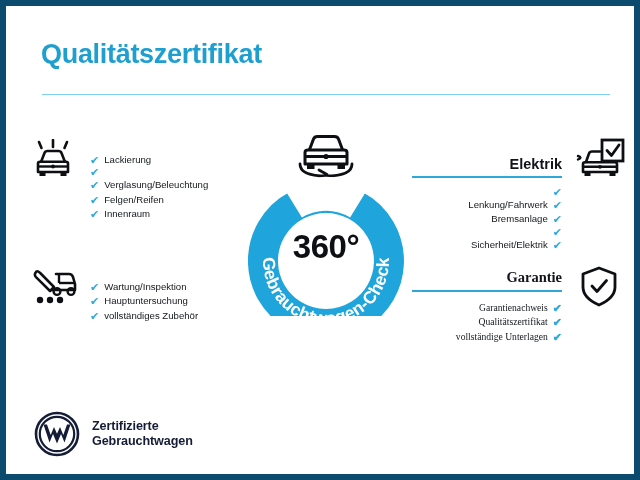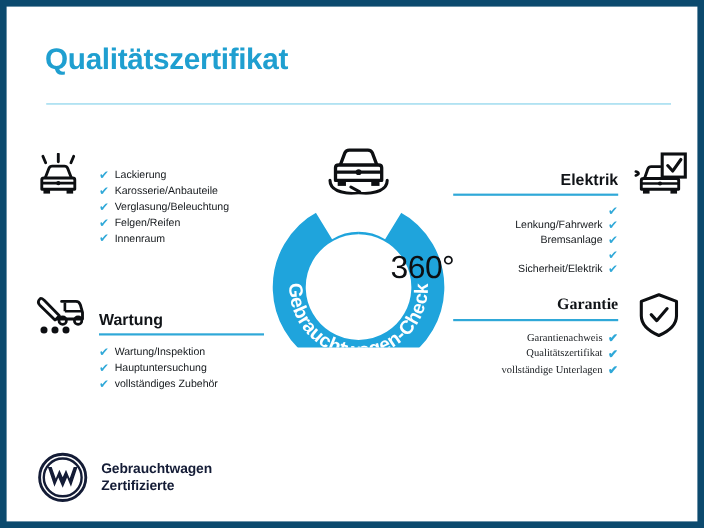--- a/index.html
+++ b/index.html
@@ -66,21 +66,21 @@
   #icon-wartung {left:22px; top:259px;}
   #icon-technik {left:568px;top:132px;}
   #icon-garantie{left:572px;top:259px;}
 
   
   .badge{position:absolute;left:233px;top:118px;width:174px;height:192px;}
   .badge-car{position:absolute;left:49px;top:0;width:76px;height:58px;}
   .badge-ring{position:absolute;left:0;top:40px;width:174px;height:152px;}
   .badge-360{
     position:absolute;left:0;top:104px;width:174px;
-    text-align:right;font-size:29px;font-weight:normal;color:#0d0f12;
+    text-align:center;font-size:33px;font-weight:bold;color:#0d0f12;
     letter-spacing:-0.5px;
   }
 
   
   .footer{position:absolute;left:28px;top:405px;display:flex;align-items:center;}
   .vw-mark{width:46px;height:46px;flex:0 0 auto;}
   .vw-text{
     margin-left:12px;font-size:12.6px;font-weight:bold;color:#141c36;
     line-height:15.5px;letter-spacing:-0.1px;
   }
@@ -145,42 +145,37 @@
   </div>
 
   <div class="section left" id="sec-optik">
     <div class="items">
       <div class="item">
         <span class="chk">✔</span>
         <span>Lackierung</span>
       </div>
       <div class="item">
         <span class="chk">✔</span>
-        <span>Karosserie/Anbauteile</span>
       </div>
       <div class="item">
         <span class="chk">✔</span>
         <span>Verglasung/Beleuchtung</span>
       </div>
       <div class="item">
         <span class="chk">✔</span>
         <span>Felgen/Reifen</span>
       </div>
       <div class="item">
         <span class="chk">✔</span>
         <span>Innenraum</span>
       </div>
     </div>
   </div>
 
   <div class="section left" id="sec-wartung">
-    <div class="sec-head">
-      <div class="sec-title">Wartung</div>
-      <div class="sec-rule"></div>
-    </div>
     <div class="items">
       <div class="item">
         <span class="chk">✔</span>
         <span>Wartung/Inspektion</span>
       </div>
       <div class="item">
         <span class="chk">✔</span>
         <span>Hauptuntersuchung</span>
       </div>
       <div class="item">
@@ -273,18 +268,18 @@
   <div class="footer">
     <div class="vw-mark">
       <svg width="46" height="46" viewBox="0 0 46 46">
         <circle cx="23" cy="23" r="21" fill="none" stroke="#141c36" stroke-width="2.6"></circle>
         <circle cx="23" cy="23" r="17.2" fill="none" stroke="#141c36" stroke-width="2.2"></circle>
         <path d="M9.5 13.5 L15.5 31.5 L19 23 L23 32.5 L27 23 L30.5 31.5 L36.5 13.5
                  L33 13.5 L29.3 24 L26 16 L23 22.8 L20 16 L16.7 24 L13 13.5 Z" fill="#141c36"></path>
       </svg>
     </div>
     <div class="vw-text">
+      <div>Zertifizierte</div>
       <div>Gebrauchtwagen</div>
-      <div>Zertifizierte</div>
     </div>
   </div>
 
 </div>
 
 </body></html>

